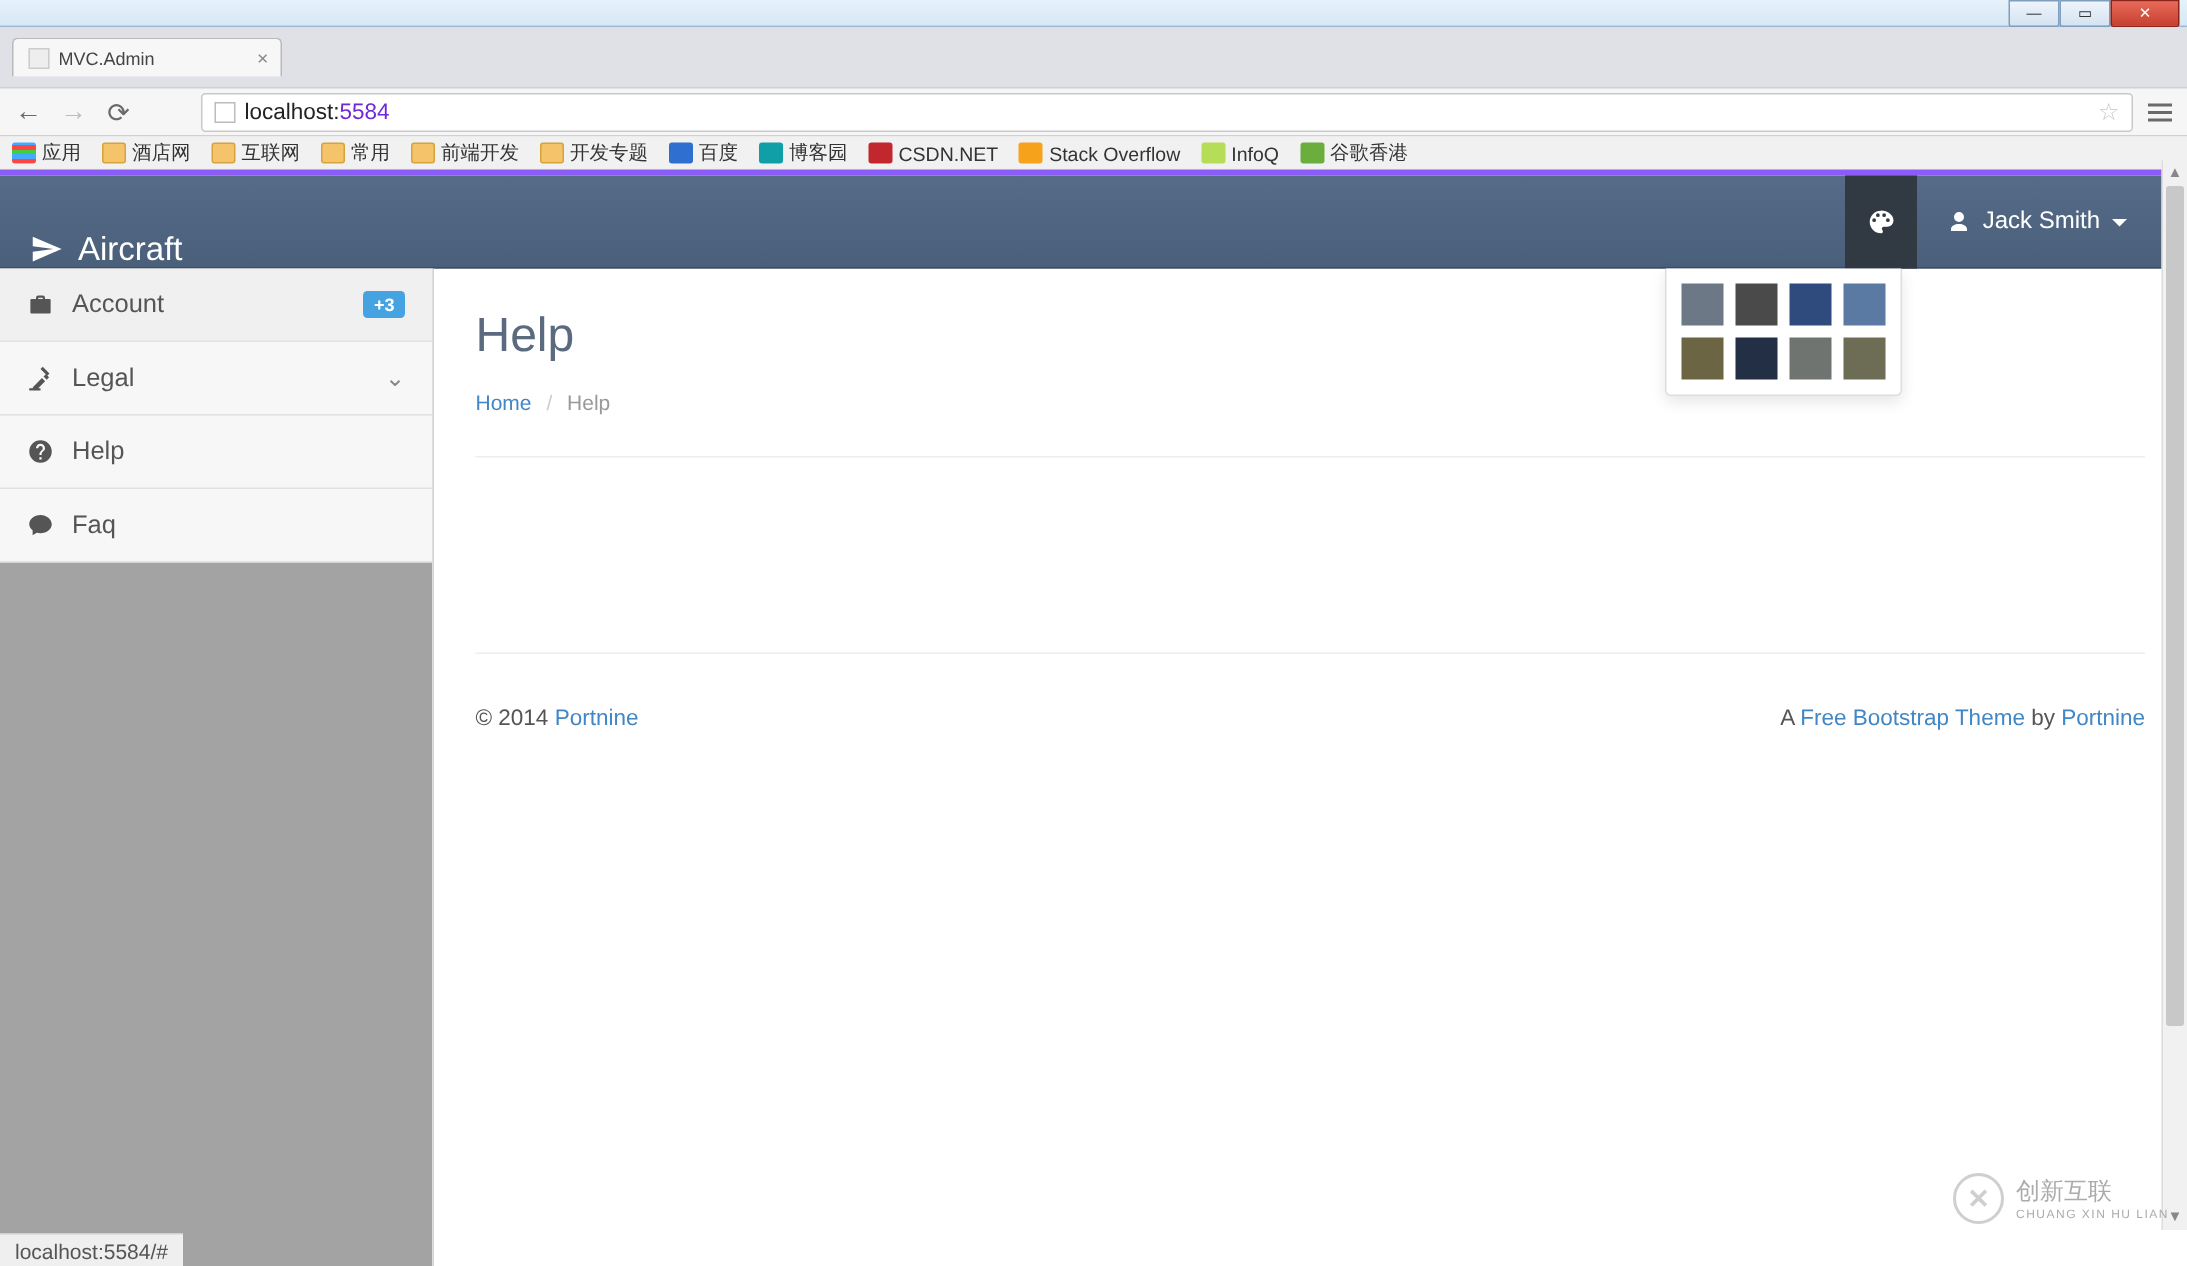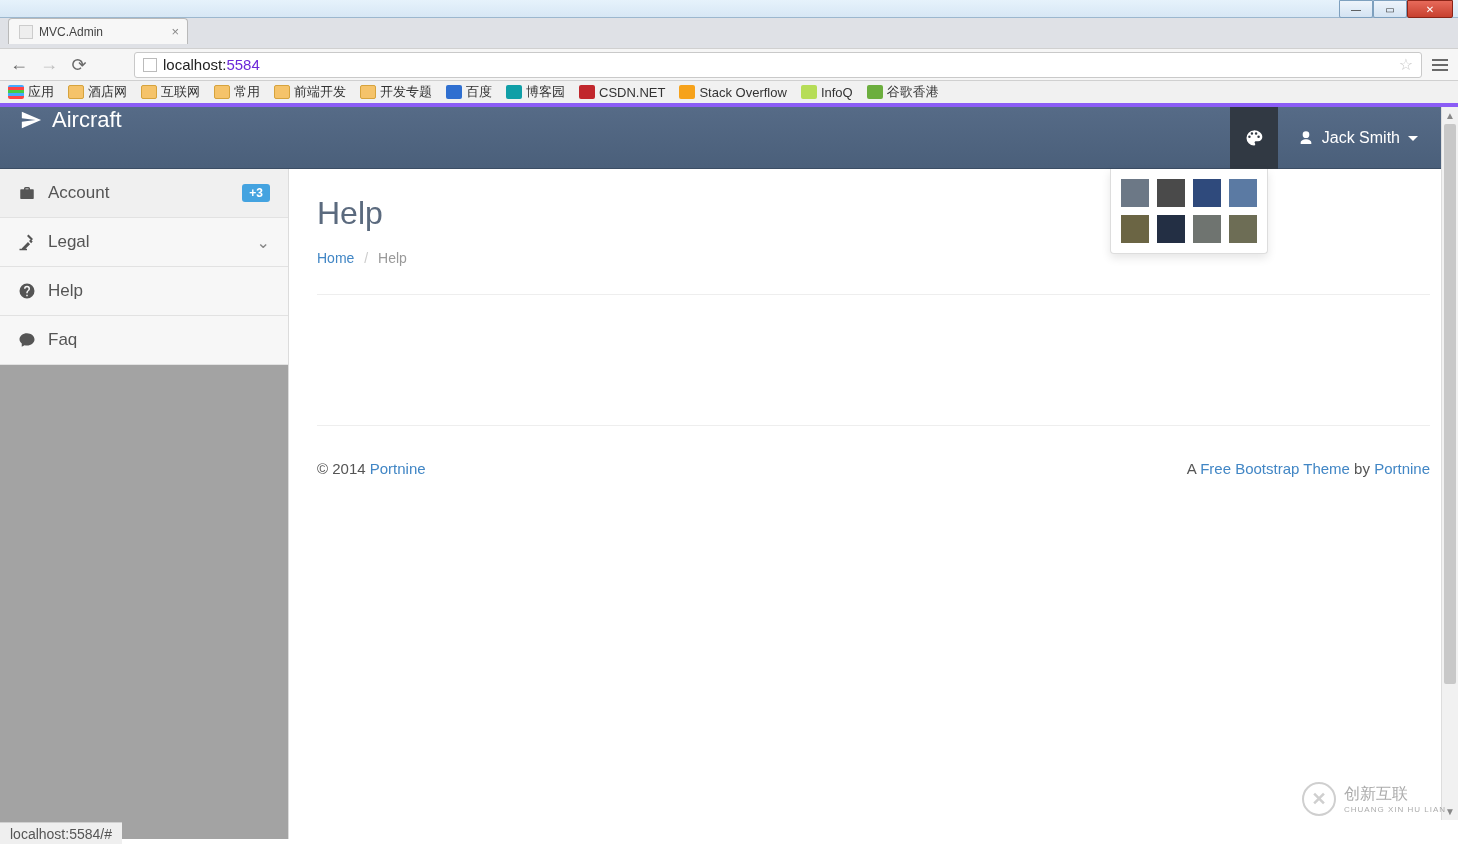--- a/index.html
+++ b/index.html
@@ -4,21 +4,21 @@
 <style>
 * { box-sizing: border-box; margin: 0; padding: 0; }
 body { font-family: "Helvetica Neue", Helvetica, Arial, sans-serif; font-size: 14px; color: #333; background: #fff; width: 1458px; height: 844px; overflow: hidden; position: relative; }
 
 
 .win-titlebar { height: 18px; background: linear-gradient(#e6f2fb, #d7e7f5); display: flex; justify-content: flex-end; align-items: center; gap: 0; border-bottom: 1px solid #9cb7ce; position: relative; }
 .win-btn { width: 34px; height: 18px; display: flex; align-items: center; justify-content: center; border-left: 1px solid rgba(0,0,0,.15); background: linear-gradient(#e6e6e6,#cfcfcf); font-size: 10px; }
 .win-btns { display:flex; position:absolute; top:0; right:5px;}
 .win-close { background: linear-gradient(#e76a5a,#c7402f); color:#fff; border:1px solid #8a2418; border-radius:0 0 2px 2px; width:46px;}
 .win-max, .win-min{ background:linear-gradient(#eef4fb,#d4e3f2); border:1px solid #7ea0be; border-radius:0 0 2px 2px;}
-.tabstrip { height: 30px; background: #dfe1e6; display: flex; align-items: flex-start; padding-left: 8px; gap: 0; }
+.tabstrip { height: 40px; background: #dfe1e6; display: flex; align-items: center; padding-left: 8px; gap: 0; }
 .tab { height: 26px; background: #f7f7f7; border: 1px solid #b9b9b9; border-bottom: none; border-radius: 4px 4px 0 0; display: flex; align-items: center; padding: 0 28px 0 10px; font-size: 12px; color: #444; position: relative; min-width: 180px; }
 .tab .favicon { width: 14px; height: 14px; margin-right: 6px; background:#eee; border:1px solid #ccc; }
 .tab .close-x { position:absolute; right:8px; color:#888; font-size:13px; }
 .addr-row { height: 33px; background: #f6f6f6; border-top: 1px solid #d0d0d0; border-bottom: 1px solid #d0d0d0; display: flex; align-items: center; padding: 0 8px; gap: 8px; }
 .nav-btn { width: 22px; height:22px; display:flex; align-items:center; justify-content:center; color:#6a6a6a; font-size:18px; border:none; background:none; }
 .omnibox { flex:1; height:26px; background:#fff; border:1px solid #c9c9c9; border-radius:3px; display:flex; align-items:center; padding:0 8px; font-size:15px; color:#222;margin-left:36px; }
 .omnibox .doc-ic{ width:14px;height:14px; border:1px solid #bbb; margin-right:6px;}
 .omnibox .star{ margin-left:auto; color:#c8c8c8; font-size:16px;}
 .menu-btn{ width:20px; display:flex; flex-direction:column; gap:3px; align-items:center; justify-content:center;}
 .menu-btn span{ width:16px;height:2px;background:#6a6a6a;}
@@ -29,21 +29,21 @@
 .fic.folder{ background:#f5c36a; border:1px solid #d6a33d;}
 .fic.blue{ background:#2f6fd0;}
 .fic.teal{ background:#109fa7;}
 .fic.red{ background:#c1272d;}
 .fic.orange{ background:#f6a21b;}
 .fic.green{ background:#6cae3e;}
 .fic.info{ background:#b6dd57;}
 
 
 .app { position: relative; }
-.navbar { height: 62px; background: linear-gradient(#566b87,#4a5f7a); display:flex; align-items:flex-start; padding:0 20px; color:#fff; box-shadow: inset 0 -1px 0 #3b4d64; }
+.navbar { height: 62px; background: linear-gradient(#566b87,#4a5f7a); display:flex; align-items:flex-end; padding:0 20px; color:#fff; box-shadow: inset 0 -1px 0 #3b4d64; }
 .brand { display:flex; align-items:center; gap:10px; font-size:22px; font-weight:500;}
 .brand svg{ fill:#fff; }
 .nav-right { margin-left:auto; display:flex; align-items:stretch; height:62px;}
 .theme-btn{ width:48px; display:flex; align-items:center; justify-content:center; background:#313943; color:#fff;}
 .user-btn{ display:flex; align-items:center; gap:8px; padding:0 20px; color:#fff; font-size:16px;}
 .caret{ width:0;height:0;border-left:5px solid transparent;border-right:5px solid transparent;border-top:5px solid #fff; display:inline-block;}
 
 .layout{ display:flex; }
 .sidebar{ width:289px; background:#a3a3a3; border-right: 1px solid #dcdcdc; min-height: 670px;}
 .sb-item{ display:flex; align-items:center; padding:14px 18px; border-bottom:1px solid #e2e2e2; color:#555; font-size:17px; gap:12px; background:#f7f7f7;}

